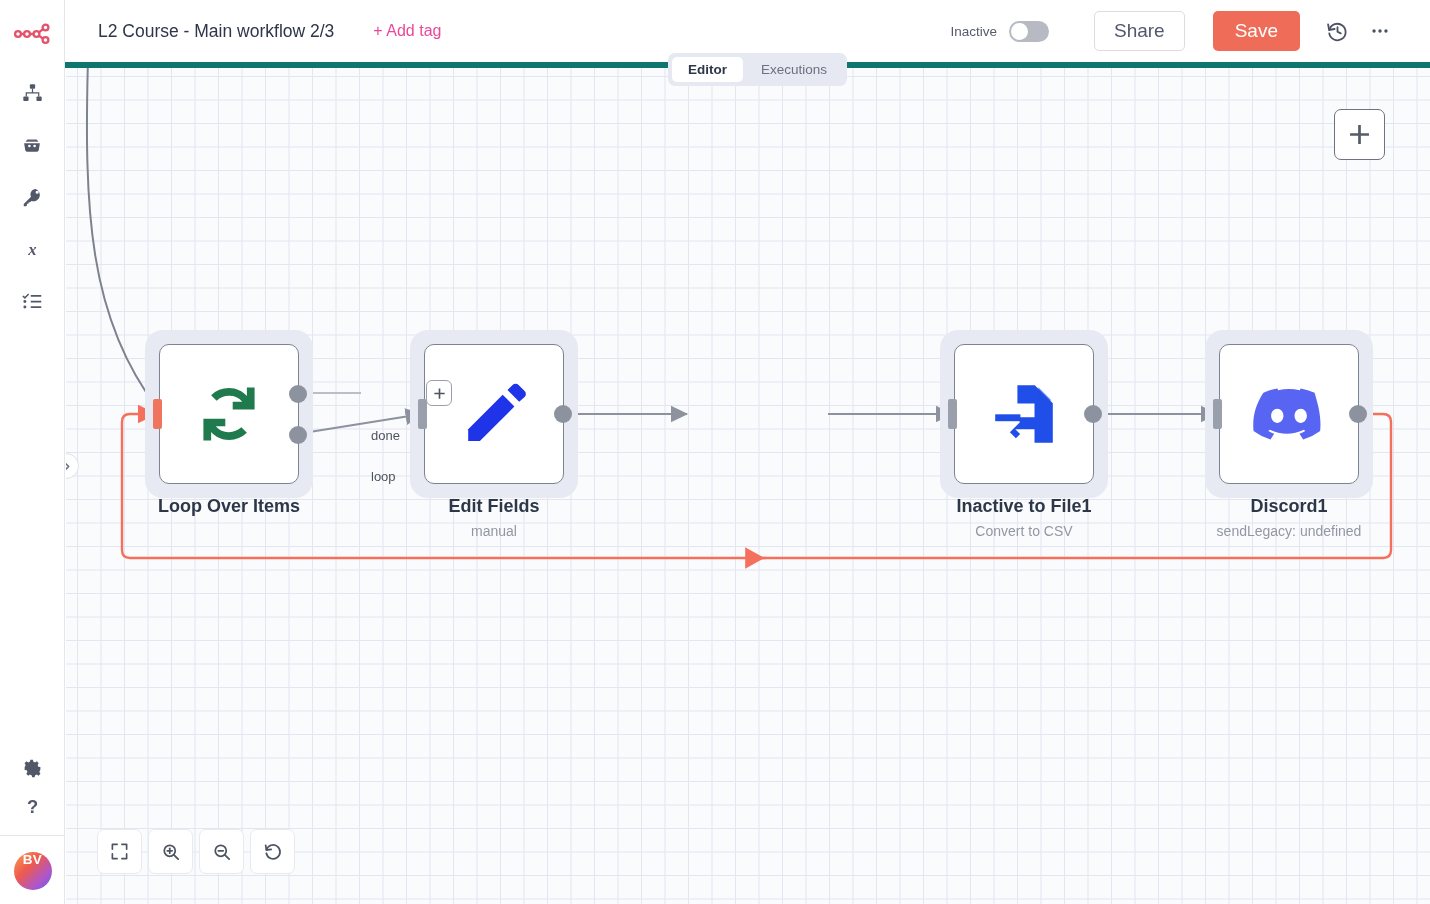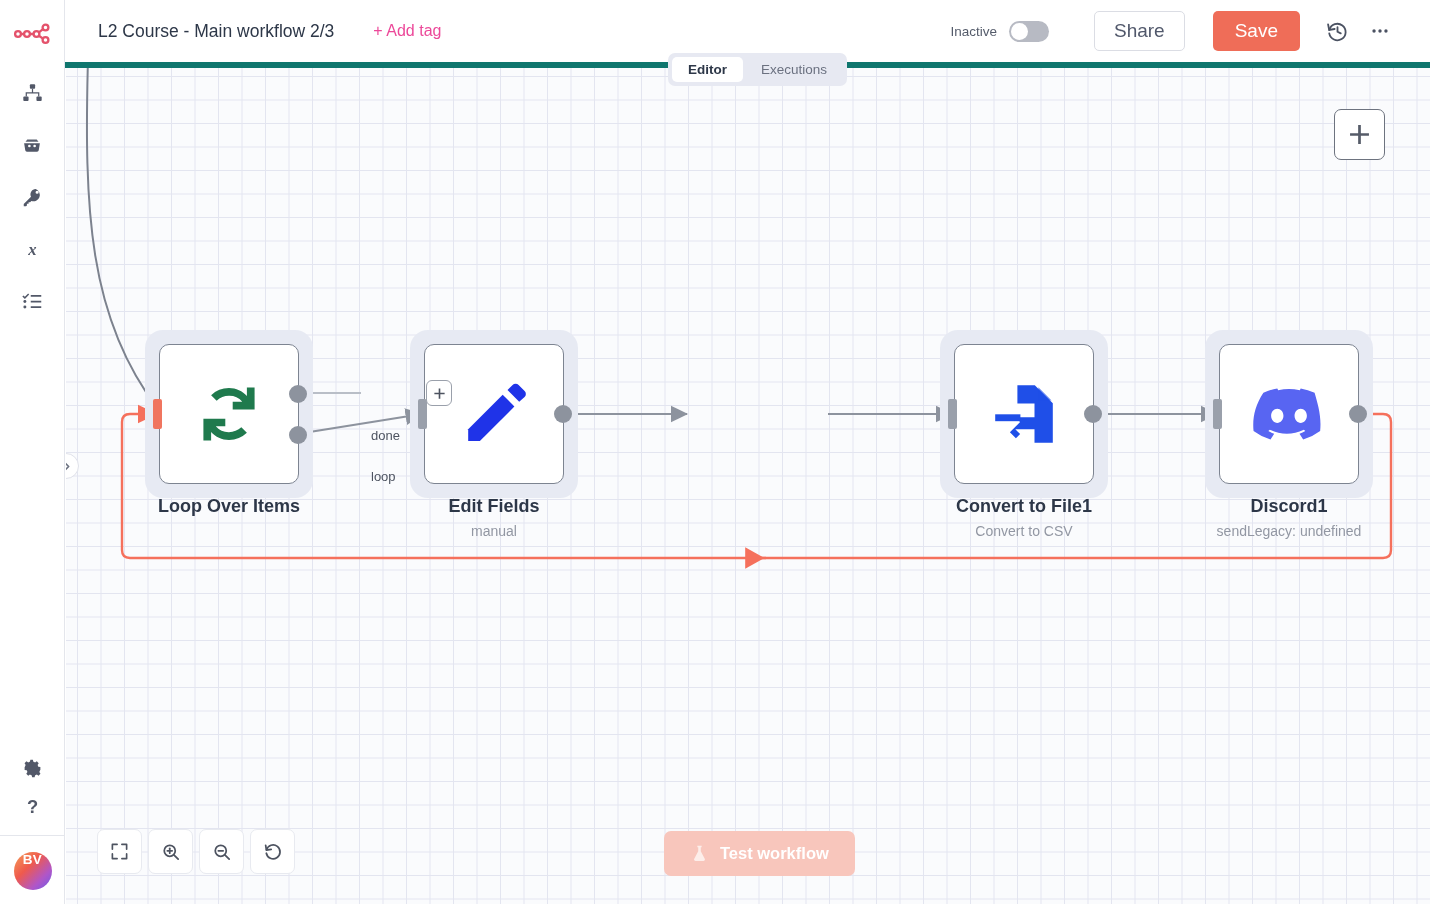--- a/index.html
+++ b/index.html
@@ -355,21 +355,21 @@
       <div class="node-box">
         <div class="port-in"></div>
         <svg width="72" height="72" viewBox="0 0 24 24" fill="#1f4fe8">
           <path d="M15.5 2.4H9.8v6.1h5.7v4.6H9.1l1.6 1.6-1.4 1.4-2 2 2 2 1.4-1.4-1.6-1.6h6.4v4.5h6.1V8.4l-6-6z"></path>
           <path d="M16.8 3.1 21.2 7.5h-4.4z" opacity=".65"></path>
           <path d="M2.4 12.1h8.4v2.3H2.4z"></path>
         </svg>
         <div class="port-out single"></div>
       </div>
       <div class="node-caption">
-        <div class="node-title">Convert to File1</div>
+        <div class="node-title">Inactive to File1</div>
         <div class="node-sub">Convert to CSV</div>
       </div>
     </div>
 
     <div class="node" style="left:1153px; top:276px;">
       <div class="node-halo"></div>
       <div class="node-box">
         <div class="port-in"></div>
         <svg width="74" height="74" viewBox="0 0 24 18" fill="#5865f2">
           <path d="M20.3 2.1A18 18 0 0 0 15.8.7l-.3.6a16.7 16.7 0 0 0-7 0L8.2.7a18 18 0 0 0-4.5 1.4C.9 6.3.1 10.4.5 14.5a18.2 18.2 0 0 0 5.5 2.8l1.2-1.9a11.8 11.8 0 0 1-1.9-.9l.5-.4a12.9 12.9 0 0 0 11 0l.5.4c-.6.4-1.2.7-1.9.9l1.2 1.9a18.1 18.1 0 0 0 5.5-2.8c.5-4.8-.8-8.8-1.8-12.4zM8.2 11.9c-1.1 0-2-1-2-2.3s.9-2.3 2-2.3 2 1 2 2.3-.9 2.3-2 2.3zm7.6 0c-1.1 0-2-1-2-2.3s.9-2.3 2-2.3 2 1 2 2.3-.9 2.3-2 2.3z"></path>
@@ -419,21 +419,15 @@
         </svg>
       </div>
       <div class="zc-btn">
         <svg width="20" height="20" viewBox="0 0 24 24" fill="none" stroke="currentColor" stroke-width="2.1" stroke-linecap="round" stroke-linejoin="round">
           <path d="M4.2 9.4A8.3 8.3 0 1 1 4 13.5"></path>
           <polyline points="3.2,4 4.1,9.7 9.8,8.9"></polyline>
         </svg>
       </div>
     </div>
 
-    <button id="test-workflow">
-      <svg width="19" height="19" viewBox="0 0 24 24" fill="#fdeeea">
-        <path d="M9.3 2.2h5.4v1.9h-1.1v5.2l5 9.2a2 2 0 0 1-1.8 3H7.2a2 2 0 0 1-1.8-3l5-9.2V4.1H9.3z"></path>
-      </svg>
-      <span>Test workflow</span>
-    </button>
 
   </div>
 </div>
 
 </body></html>

